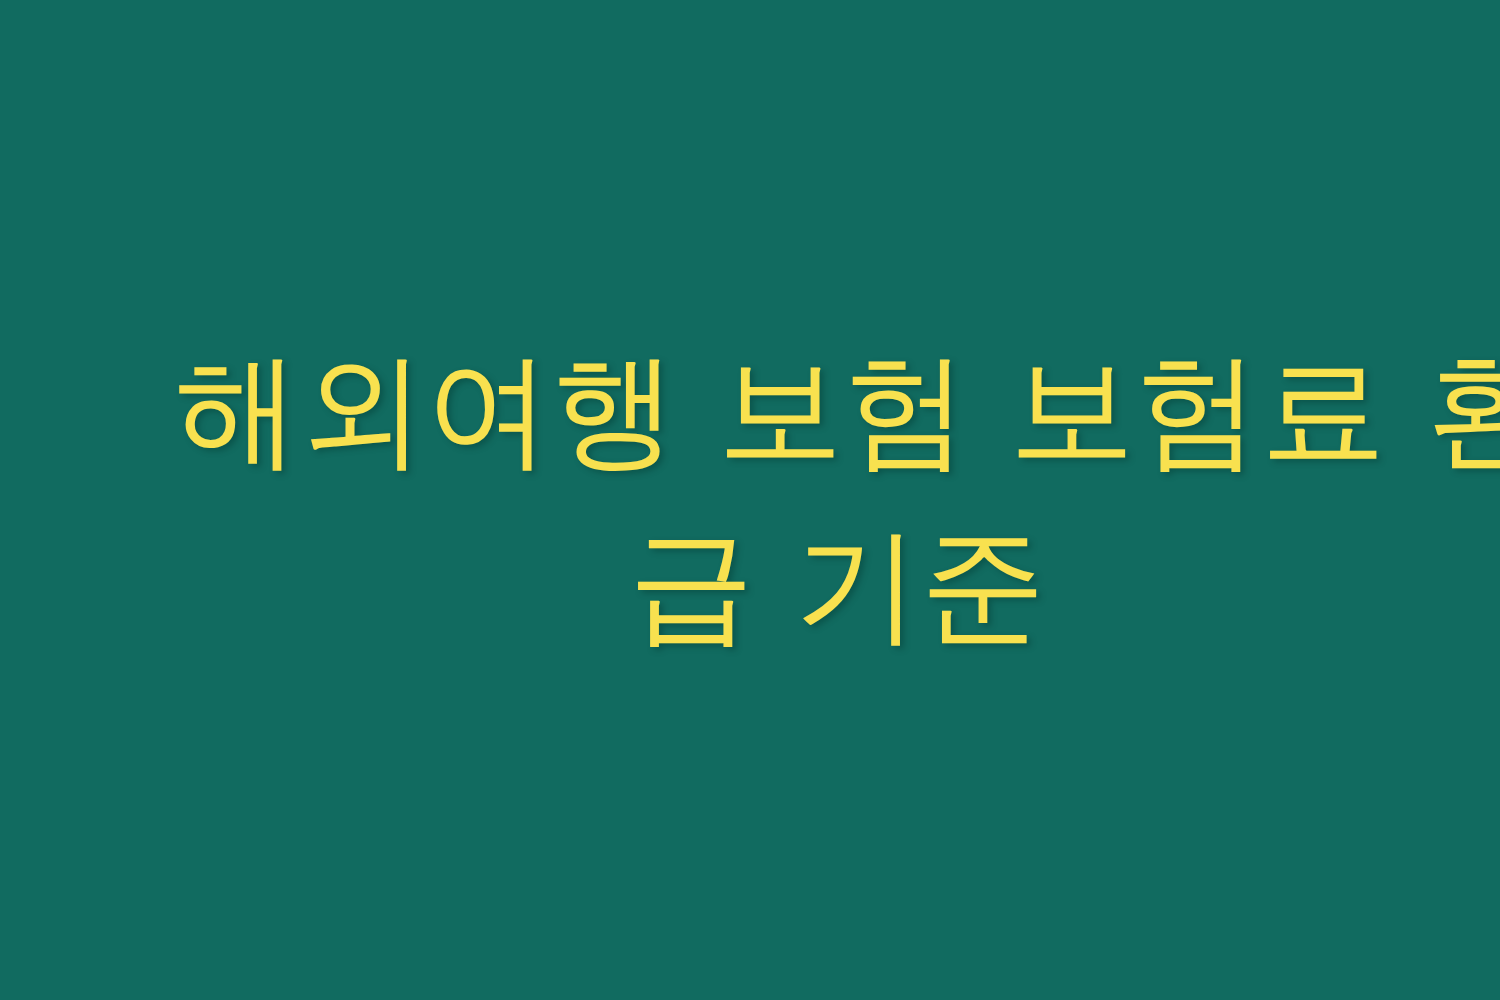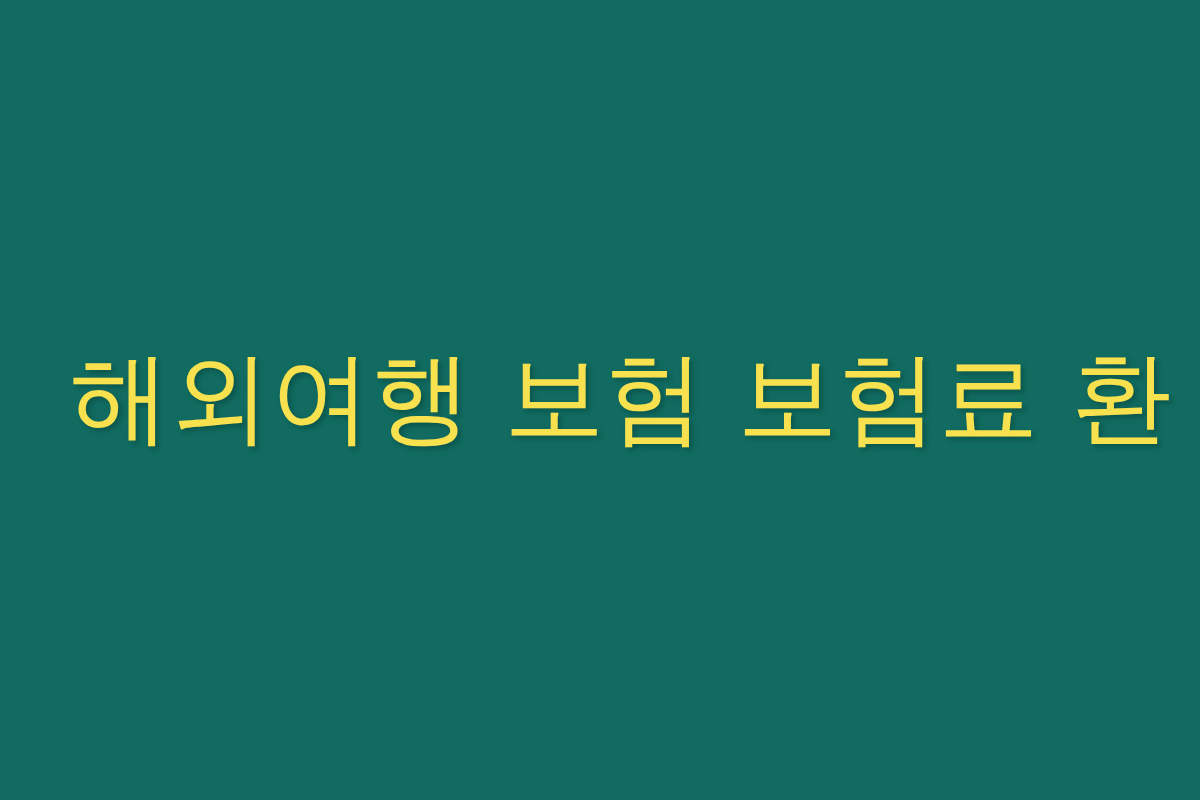--- a/index.html
+++ b/index.html
@@ -12,21 +12,21 @@
     overflow: hidden;
     font-family: "DejaVu Sans", "Liberation Sans", sans-serif;
   }
   #canvas {
     position: relative;
     width: 1200px;
     height: 800px;
     background: #116B60;
     display: flex;
     align-items: center;
-    justify-content: center;
+    justify-content: flex-end;
     box-sizing: border-box;
   }
   #title-block {
     width: 1060px;
     text-align: center;
     position: relative;
     top: -2px;
   }
   .title-line {
     display: block;
@@ -39,14 +39,15 @@
     white-space: nowrap;
     text-shadow: 3px 3px 5px rgba(0, 52, 44, 0.40);
   }
 </style>
 </head>
 <body>
 
 <div id="canvas">
   <div id="title-block">
     <span class="title-line">해외여행 보험 보험료 환</span>
+    <span class="title-line">급 기준</span>
   </div>
 </div>
 
 </body></html>

